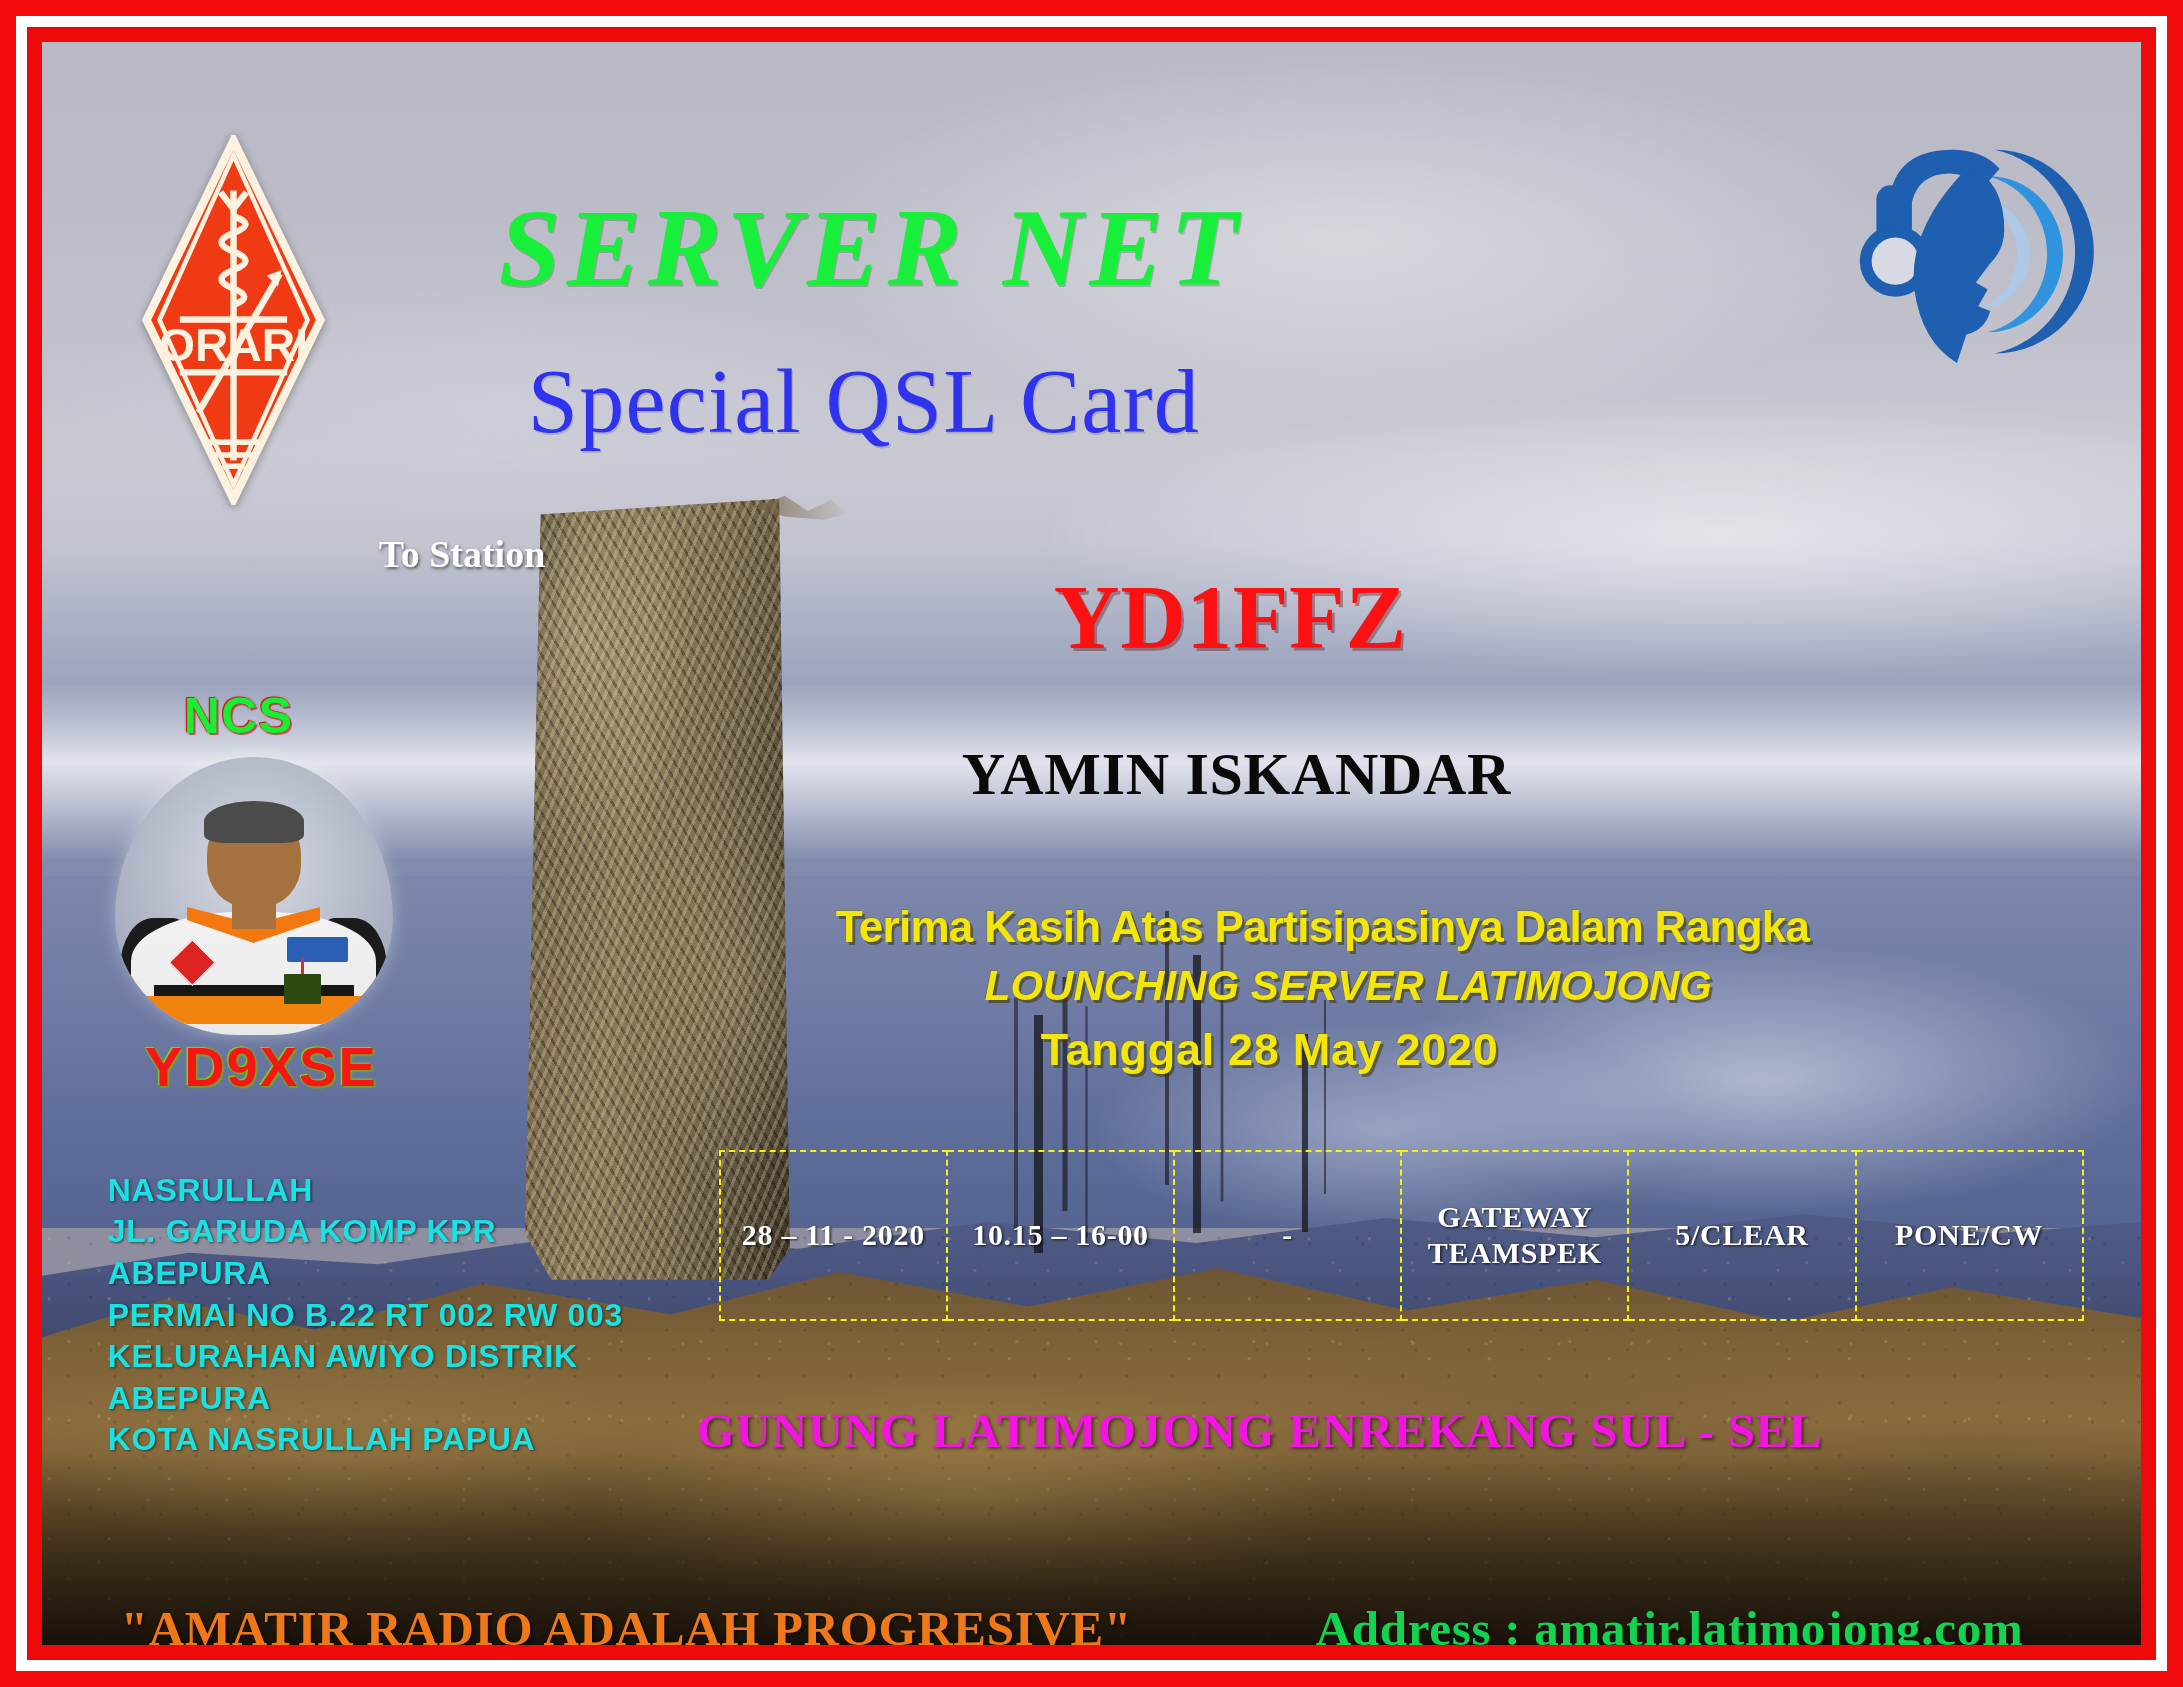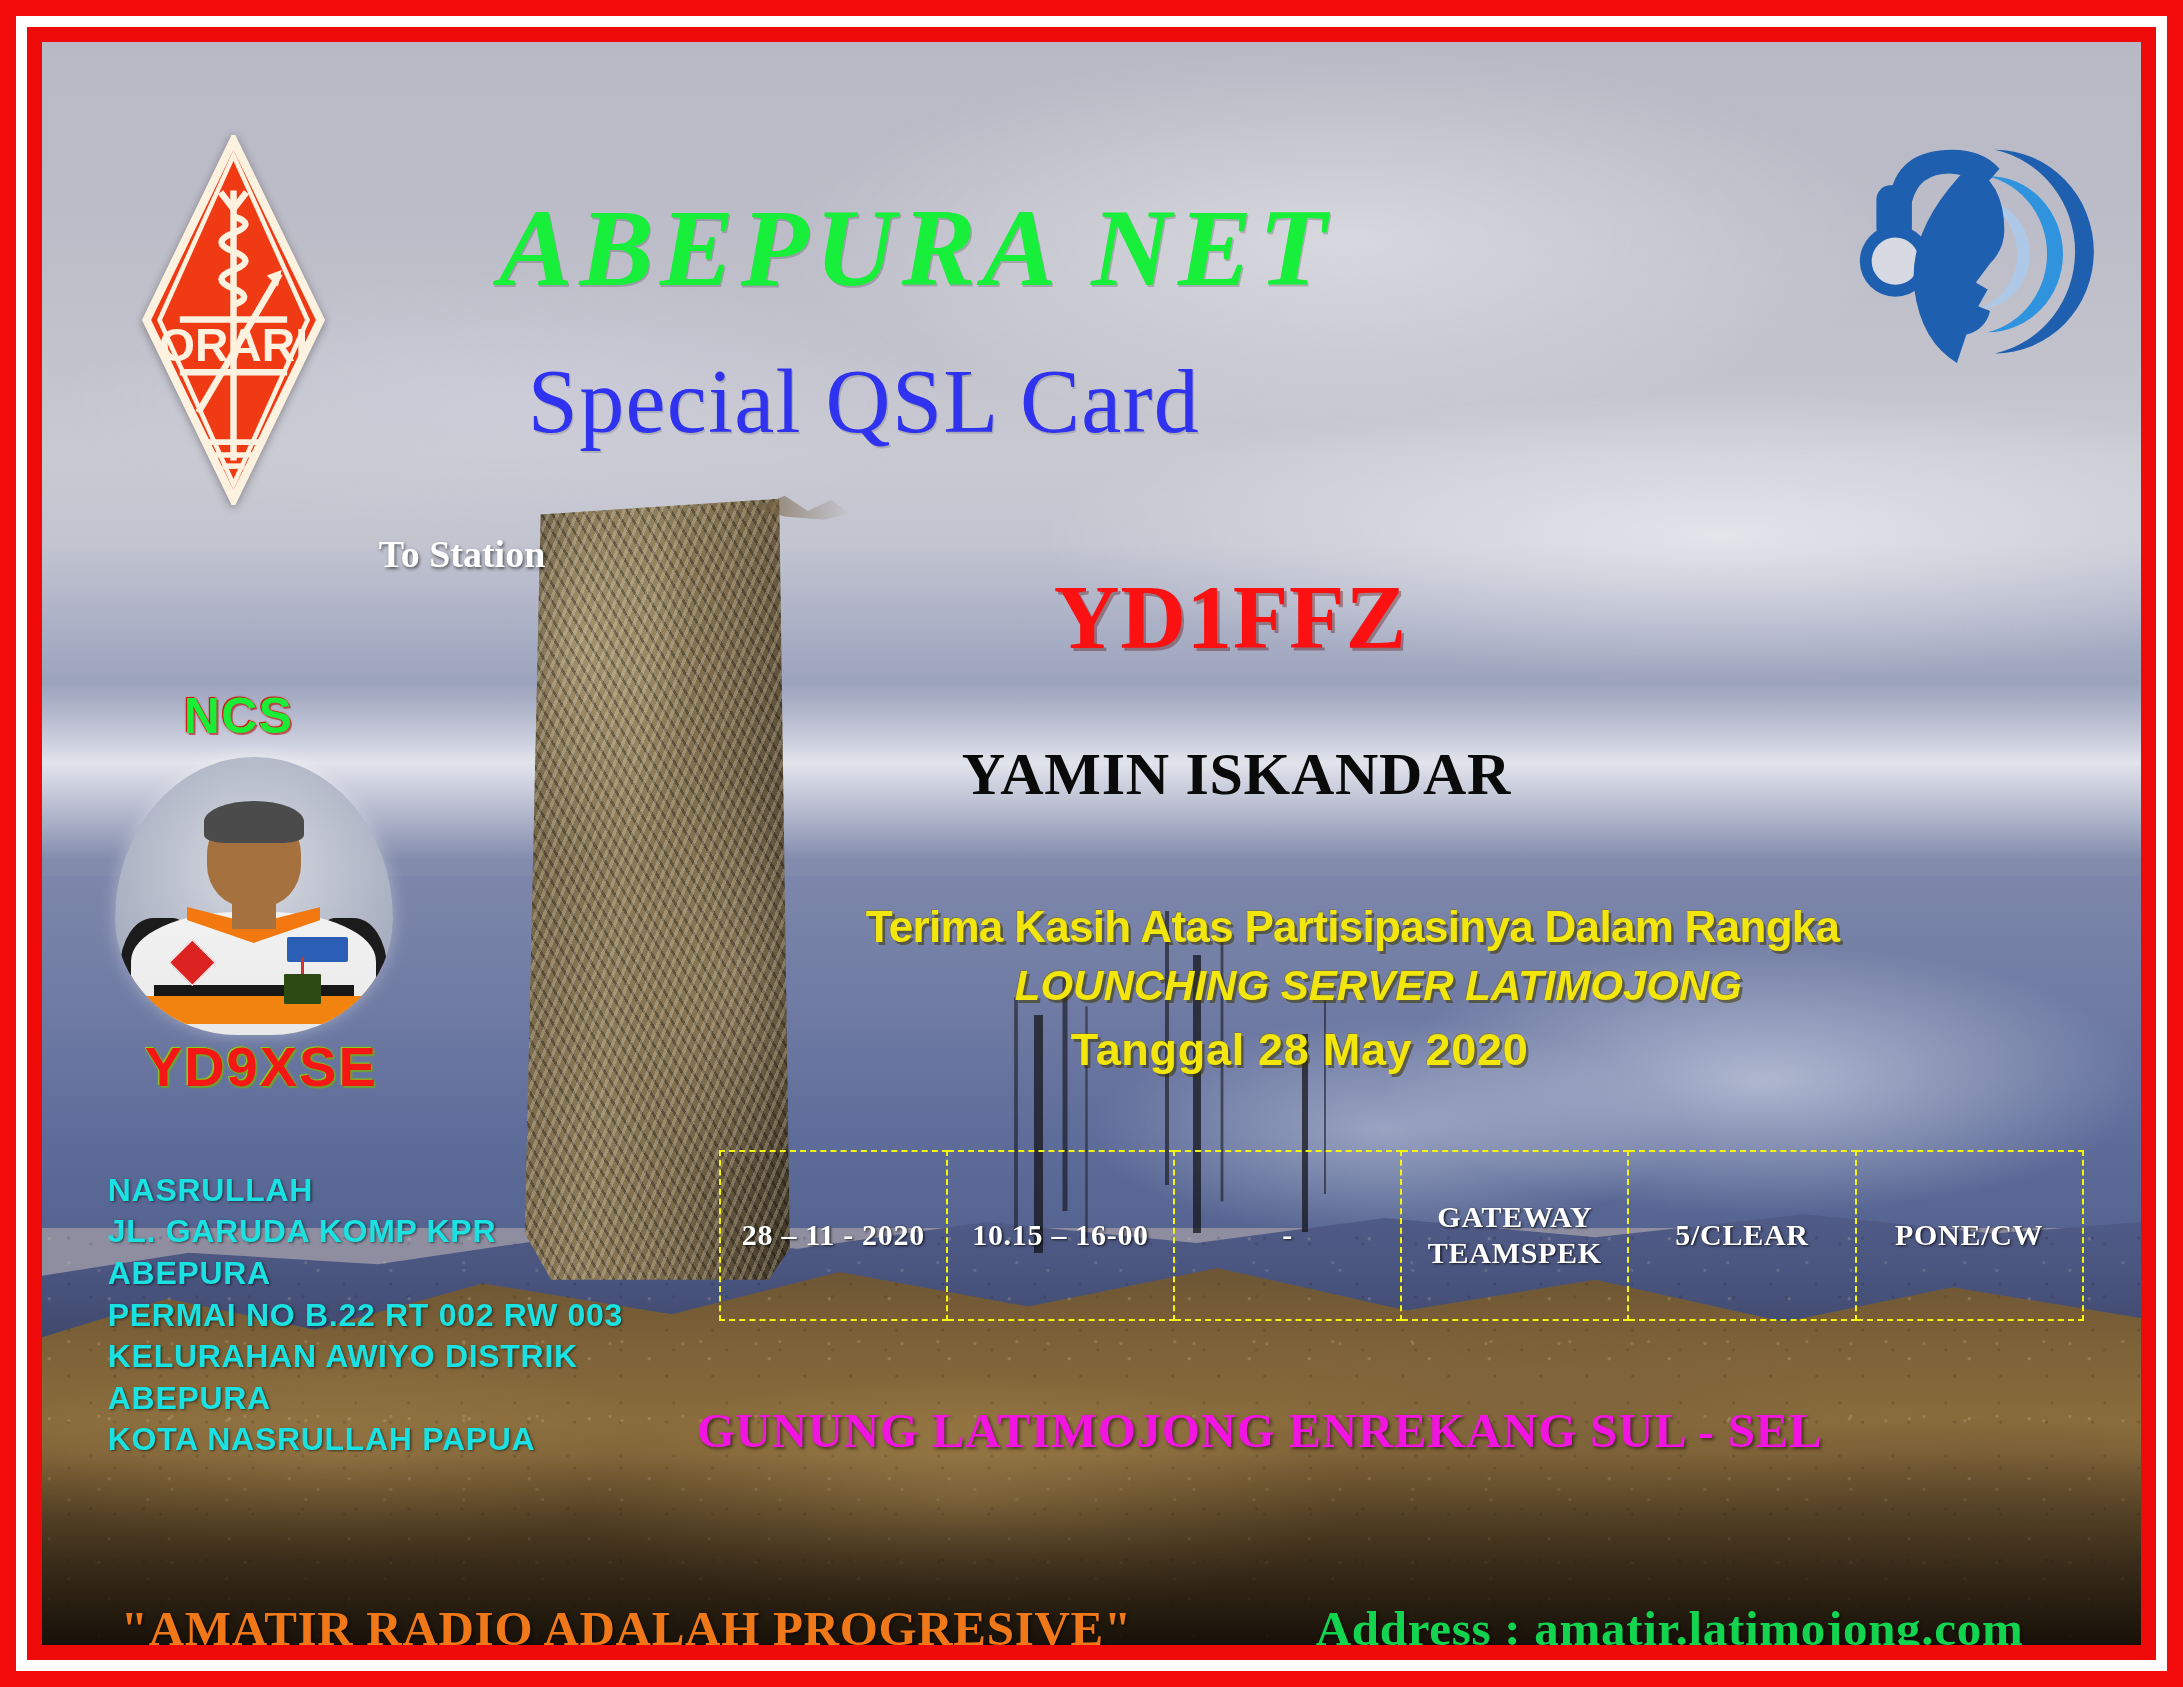--- a/index.html
+++ b/index.html
@@ -111,21 +111,21 @@
   #t-tostation{left:337px;top:490px;font-size:38px;font-weight:700;color:#ffffff;
       font-family:"Liberation Serif",serif;text-shadow:1.3px 2px 3.3px rgba(0,0,0,.55);}
   #t-callsign{left:1012px;top:523px;font-size:91px;font-weight:700;color:#fb1111;
       letter-spacing:0.7px;font-family:"Liberation Serif",serif;
       text-shadow:2.6px 3.3px 0 rgba(90,0,0,.35);}
   #t-name{left:920px;top:698px;font-size:60px;font-weight:600;color:#0a0a0a;
       letter-spacing:0.7px;font-family:"Liberation Serif",serif;}
 
   
   .ylw{color:#f2e60c;font-family:"Liberation Sans",sans-serif;font-weight:700;
-       text-shadow:2.6px 2.6px 0 rgba(60,52,0,.55),-0.7px -0.7px 0 rgba(120,104,0,.45);margin-left:30px;}
+       text-shadow:2.6px 2.6px 0 rgba(60,52,0,.55),-0.7px -0.7px 0 rgba(120,104,0,.45);}
   #t-terima{left:794px;top:860px;font-size:44px;letter-spacing:-0.7px;}
   #t-lounching{left:943px;top:920px;font-size:42px;font-style:italic;letter-spacing:0px;}
   #t-tanggal{left:999px;top:982px;font-size:45px;letter-spacing:0.7px;}
 
   
   #ncs-label{left:142px;top:645px;font-size:50px;font-weight:700;color:#17ee35;
      font-family:"Liberation Sans",sans-serif;letter-spacing:1.3px;
      text-shadow:0 0 2.6px #d11,2px 2px 0 rgba(170,0,0,.5),-1.3px -1.3px 0 #c21;}
   #ncs-photo{position:absolute;left:73px;top:715px;width:278px;height:278px;
      border-radius:50% 50% 44% 44%/58% 58% 42% 42%;overflow:hidden;
@@ -238,21 +238,21 @@
         <path d="M104 52 a46 48 0 0 1 0 92 a36 38 0 0 0 0 -92 z" fill="#aec9e8"></path>
         <path d="M30 46 q8 -36 52 -36 q26 0 40 16 l-14 16 q-14 -12 -28 -12 q-26 0 -32 24 z" fill="#1f5fb0"></path>
         <rect x="18" y="40" width="30" height="48" rx="12" fill="#1f5fb0"></rect>
         <circle cx="34" cy="104" r="30" fill="#1f5fb0"></circle>
         <circle cx="34" cy="104" r="20" fill="#d7dae2"></circle>
         <path d="M96 24 q30 12 30 54 q0 16 -12 28 l-12 16 l10 6 l-8 14 l10 4
                  q-4 16 -20 20 l-8 24 q-30 -18 -36 -62 q-6 -52 46 -104 z" fill="#1f5fb0"></path>
       </svg>
     </div>
 
-    <div class="abs" id="t-specialnet">ABEPURA NET</div>
+    <div class="abs" id="t-specialnet">SERVER NET</div>
     <div class="abs" id="t-qsl">Special QSL Card</div>
     <div class="abs" id="t-tostation">To Station</div>
     <div class="abs" id="t-callsign">YD1FFZ</div>
     <div class="abs" id="t-name">YAMIN ISKANDAR</div>
 
     <div class="abs ylw" id="t-terima">Terima Kasih Atas Partisipasinya Dalam Rangka</div>
     <div class="abs ylw" id="t-lounching">LOUNCHING SERVER LATIMOJONG</div>
     <div class="abs ylw" id="t-tanggal">Tanggal  28  May  2020</div>
 
     <div class="abs" id="ncs-label">NCS</div>

